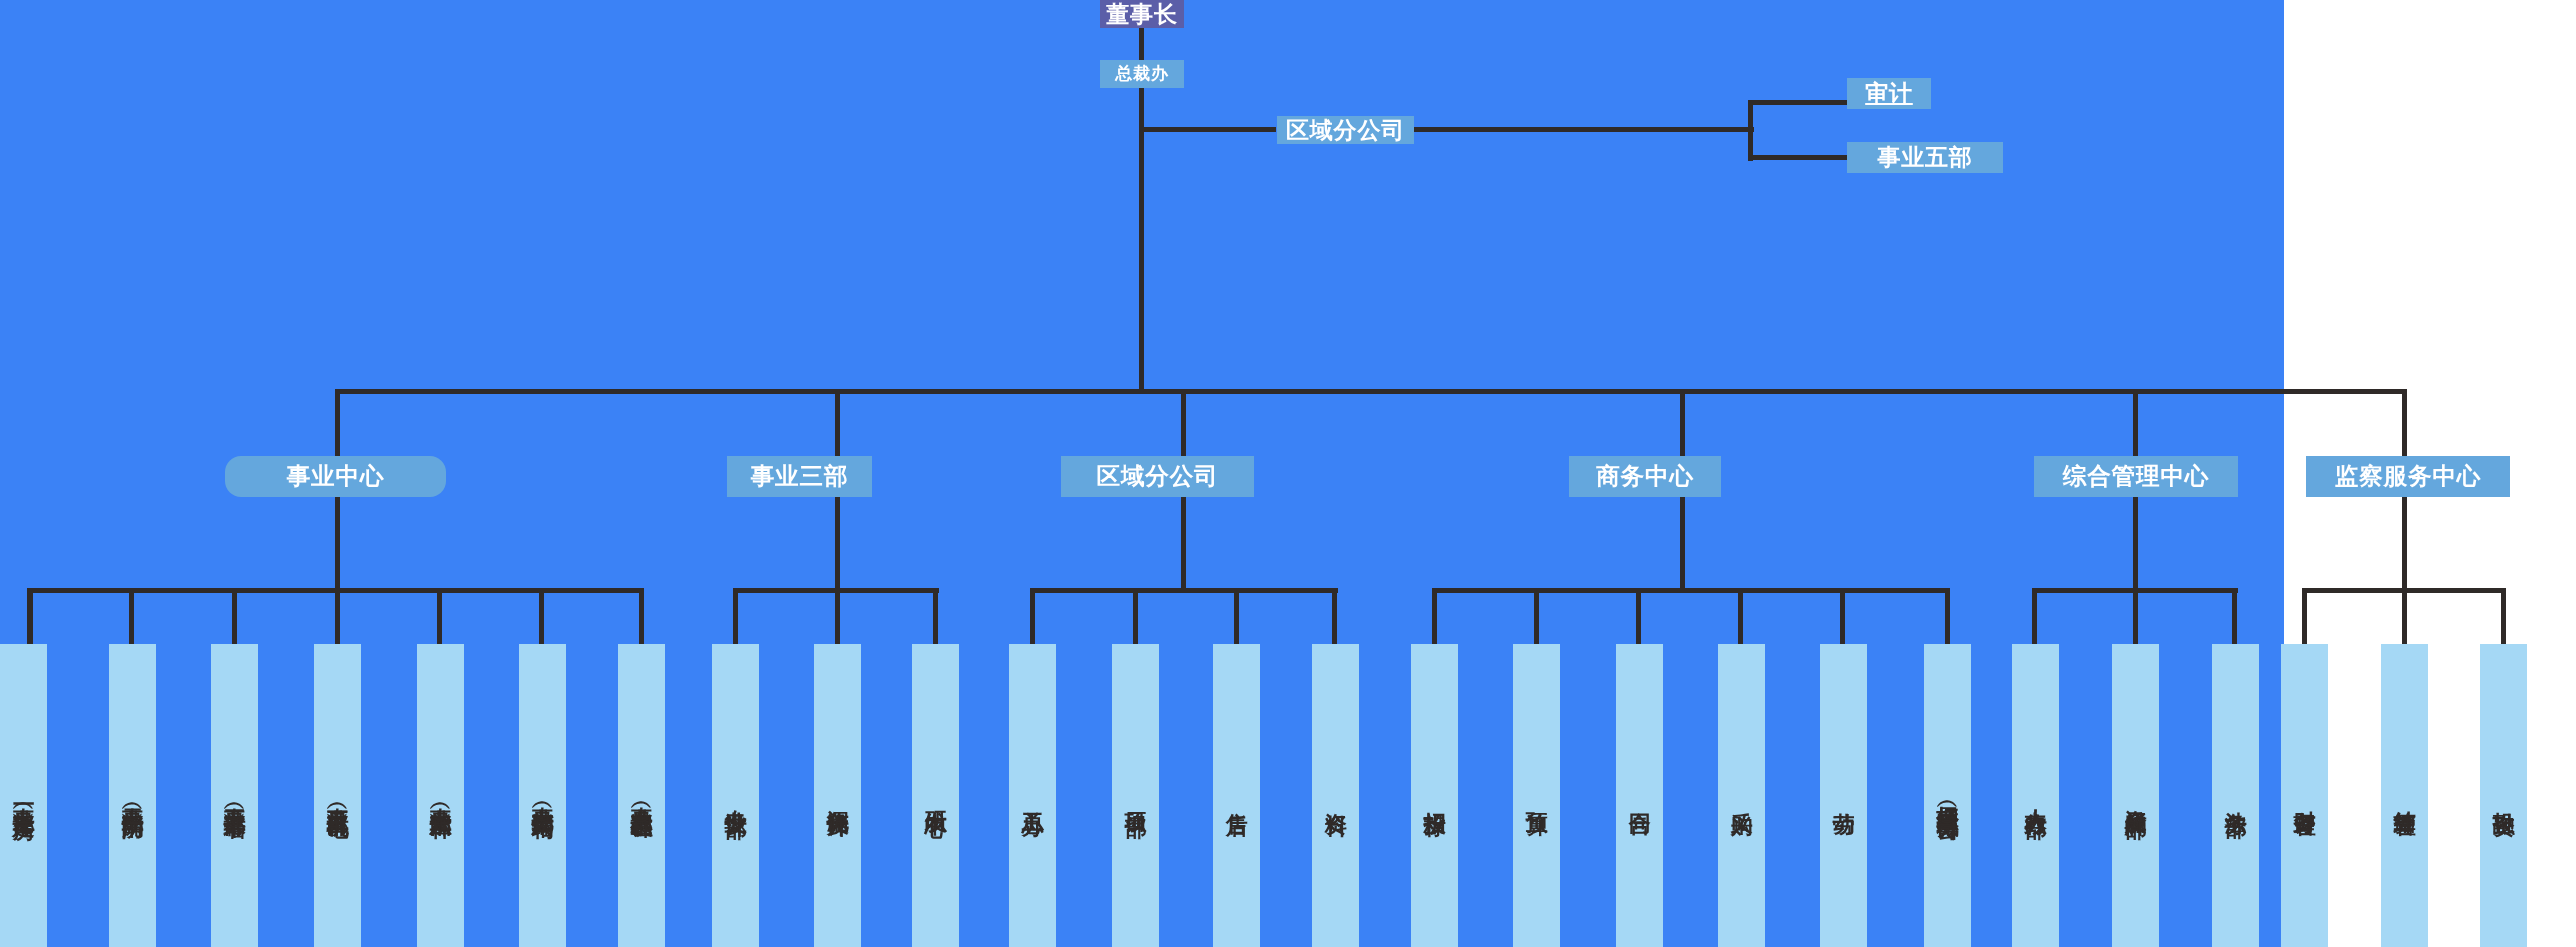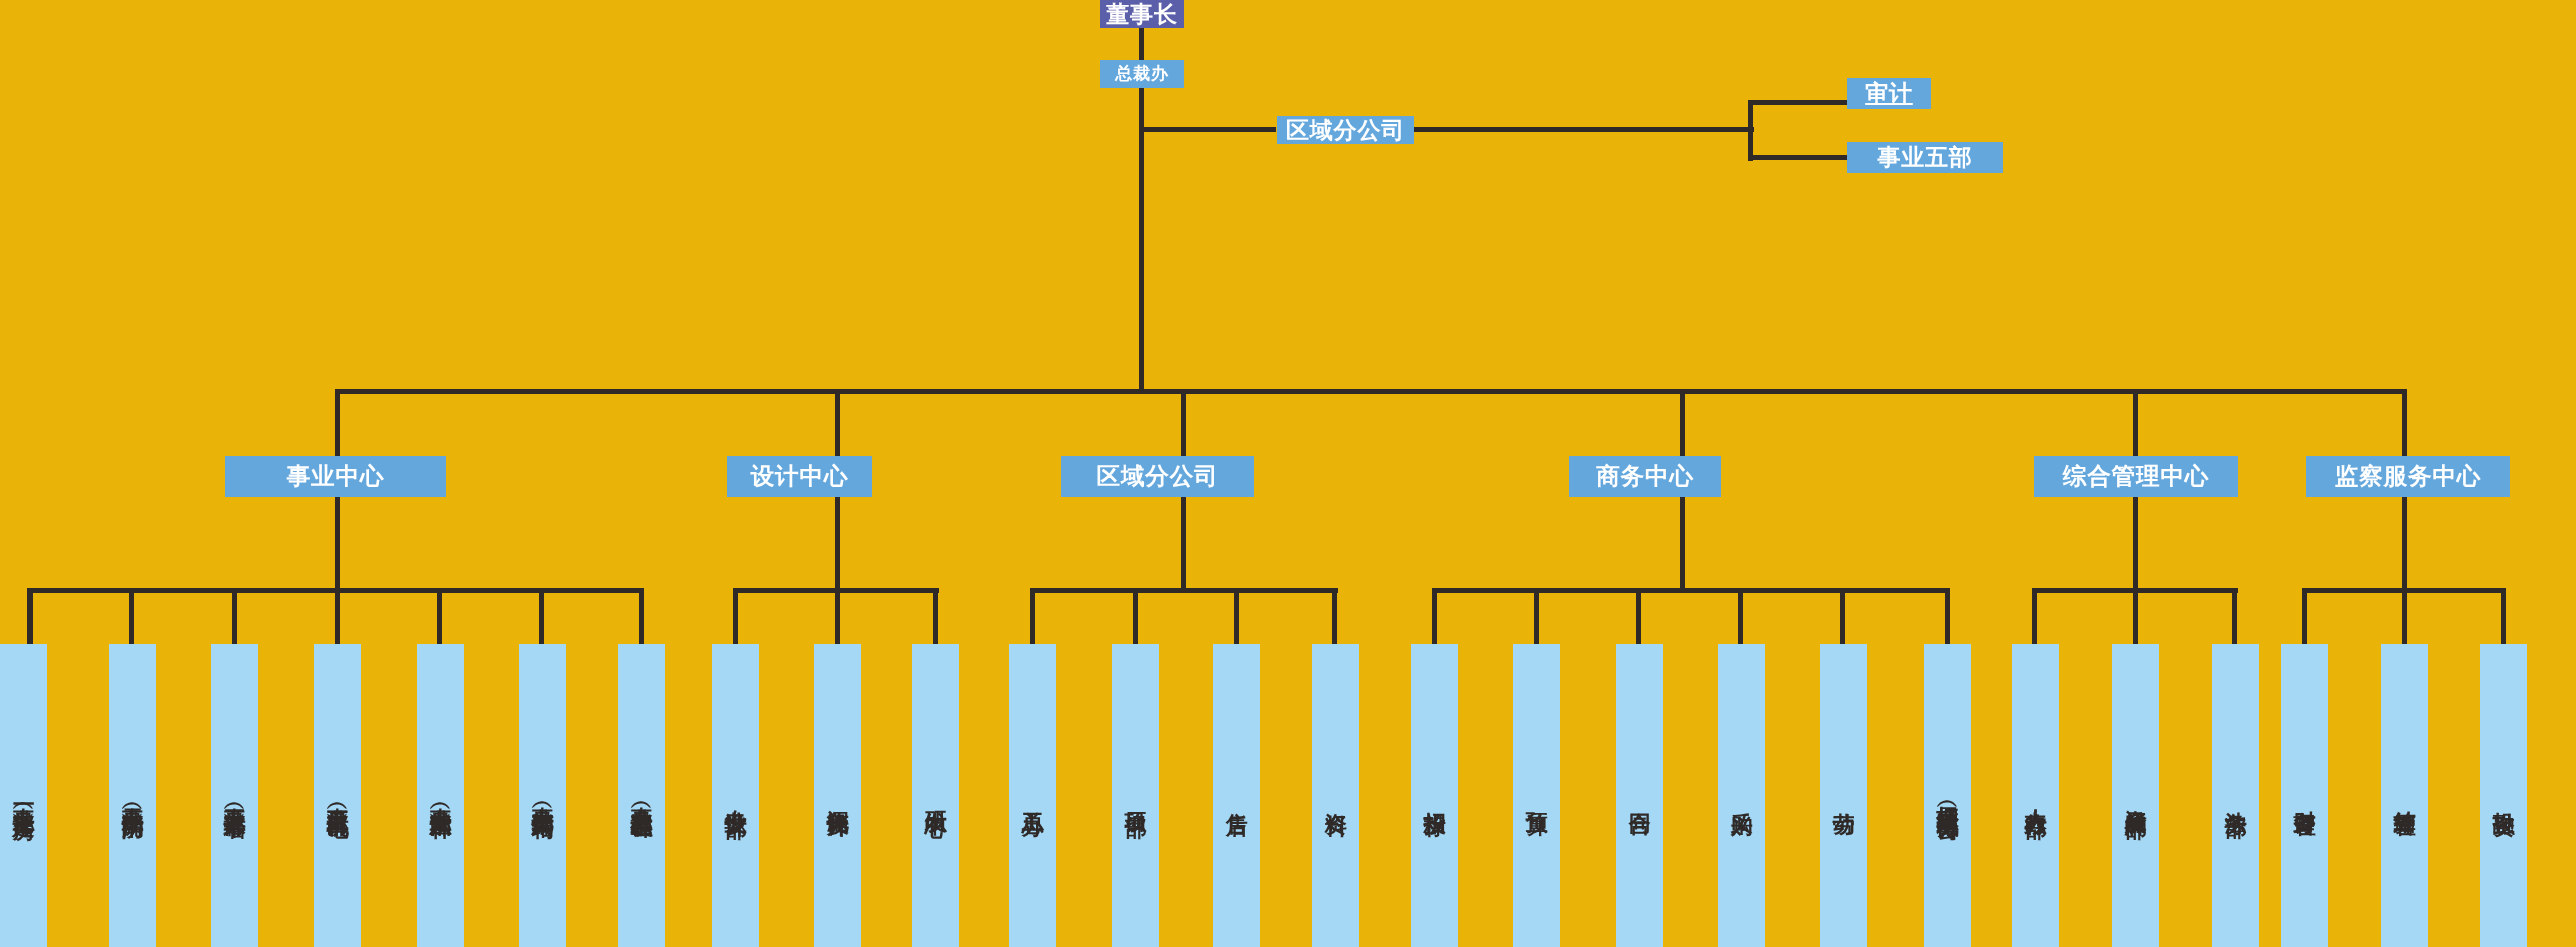--- a/index.html
+++ b/index.html
@@ -1,20 +1,20 @@
 <!DOCTYPE html>
 <html style="font-size:12.2px"><head>
 <meta charset="utf-8">
 <style>
   html,body{margin:0;padding:0;background:#ffffff;}
   body{
     font-family:"Liberation Sans","DejaVu Sans",sans-serif;
     width:2576px;height:948px;overflow:hidden;
   }
-  #stage{position:relative;width:2576px;height:948px;background:#eab308;}
+  #stage{position:relative;width:2284px;height:948px;background:#3b82f6;}
 
   
   .ln{position:absolute;background:#2f2a28;}
   .ln.h{height:5.3px;}
   .ln.v{width:5.3px;}
 
   
   .node{
     position:absolute;
     display:flex;align-items:center;justify-content:center;
@@ -76,22 +76,22 @@
 
   <div class="ln h" style="left:335px;top:389px;width:2072px;height:5.3px;"></div>
 
   <div class="ln v" style="left:335px;top:389px;width:5.3px;height:67px;"></div>
   <div class="ln v" style="left:835px;top:389px;width:5.3px;height:67px;"></div>
   <div class="ln v" style="left:1181px;top:389px;width:5.3px;height:67px;"></div>
   <div class="ln v" style="left:1680px;top:389px;width:5.3px;height:67px;"></div>
   <div class="ln v" style="left:2133px;top:389px;width:5.3px;height:67px;"></div>
   <div class="ln v" style="left:2402px;top:389px;width:5.3px;height:67px;"></div>
 
-  <div class="node center" style="left:225px;top:456px;width:221px;height:41px;">事业中心</div>
-  <div class="node center" style="left:727px;top:456px;width:145px;height:41px;">设计中心</div>
+  <div class="node center" style="left:225px;top:456px;width:221px;height:41px;border-radius:16px;">事业中心</div>
+  <div class="node center" style="left:727px;top:456px;width:145px;height:41px;">事业三部</div>
   <div class="node center" style="left:1061px;top:456px;width:193px;height:41px;">区域分公司</div>
   <div class="node center" style="left:1569px;top:456px;width:152px;height:41px;">商务中心</div>
   <div class="node center" style="left:2034px;top:456px;width:204px;height:41px;">综合管理中心</div>
   <div class="node center" style="left:2306px;top:456px;width:204px;height:41px;">监察服务中心</div>
 
   <div class="ln v" style="left:335px;top:497px;width:5.3px;height:95px;"></div>
   <div class="ln v" style="left:835px;top:497px;width:5.3px;height:95px;"></div>
   <div class="ln v" style="left:1181px;top:497px;width:5.3px;height:95px;"></div>
   <div class="ln v" style="left:1680px;top:497px;width:5.3px;height:95px;"></div>
   <div class="ln v" style="left:2133px;top:497px;width:5.3px;height:95px;"></div>

